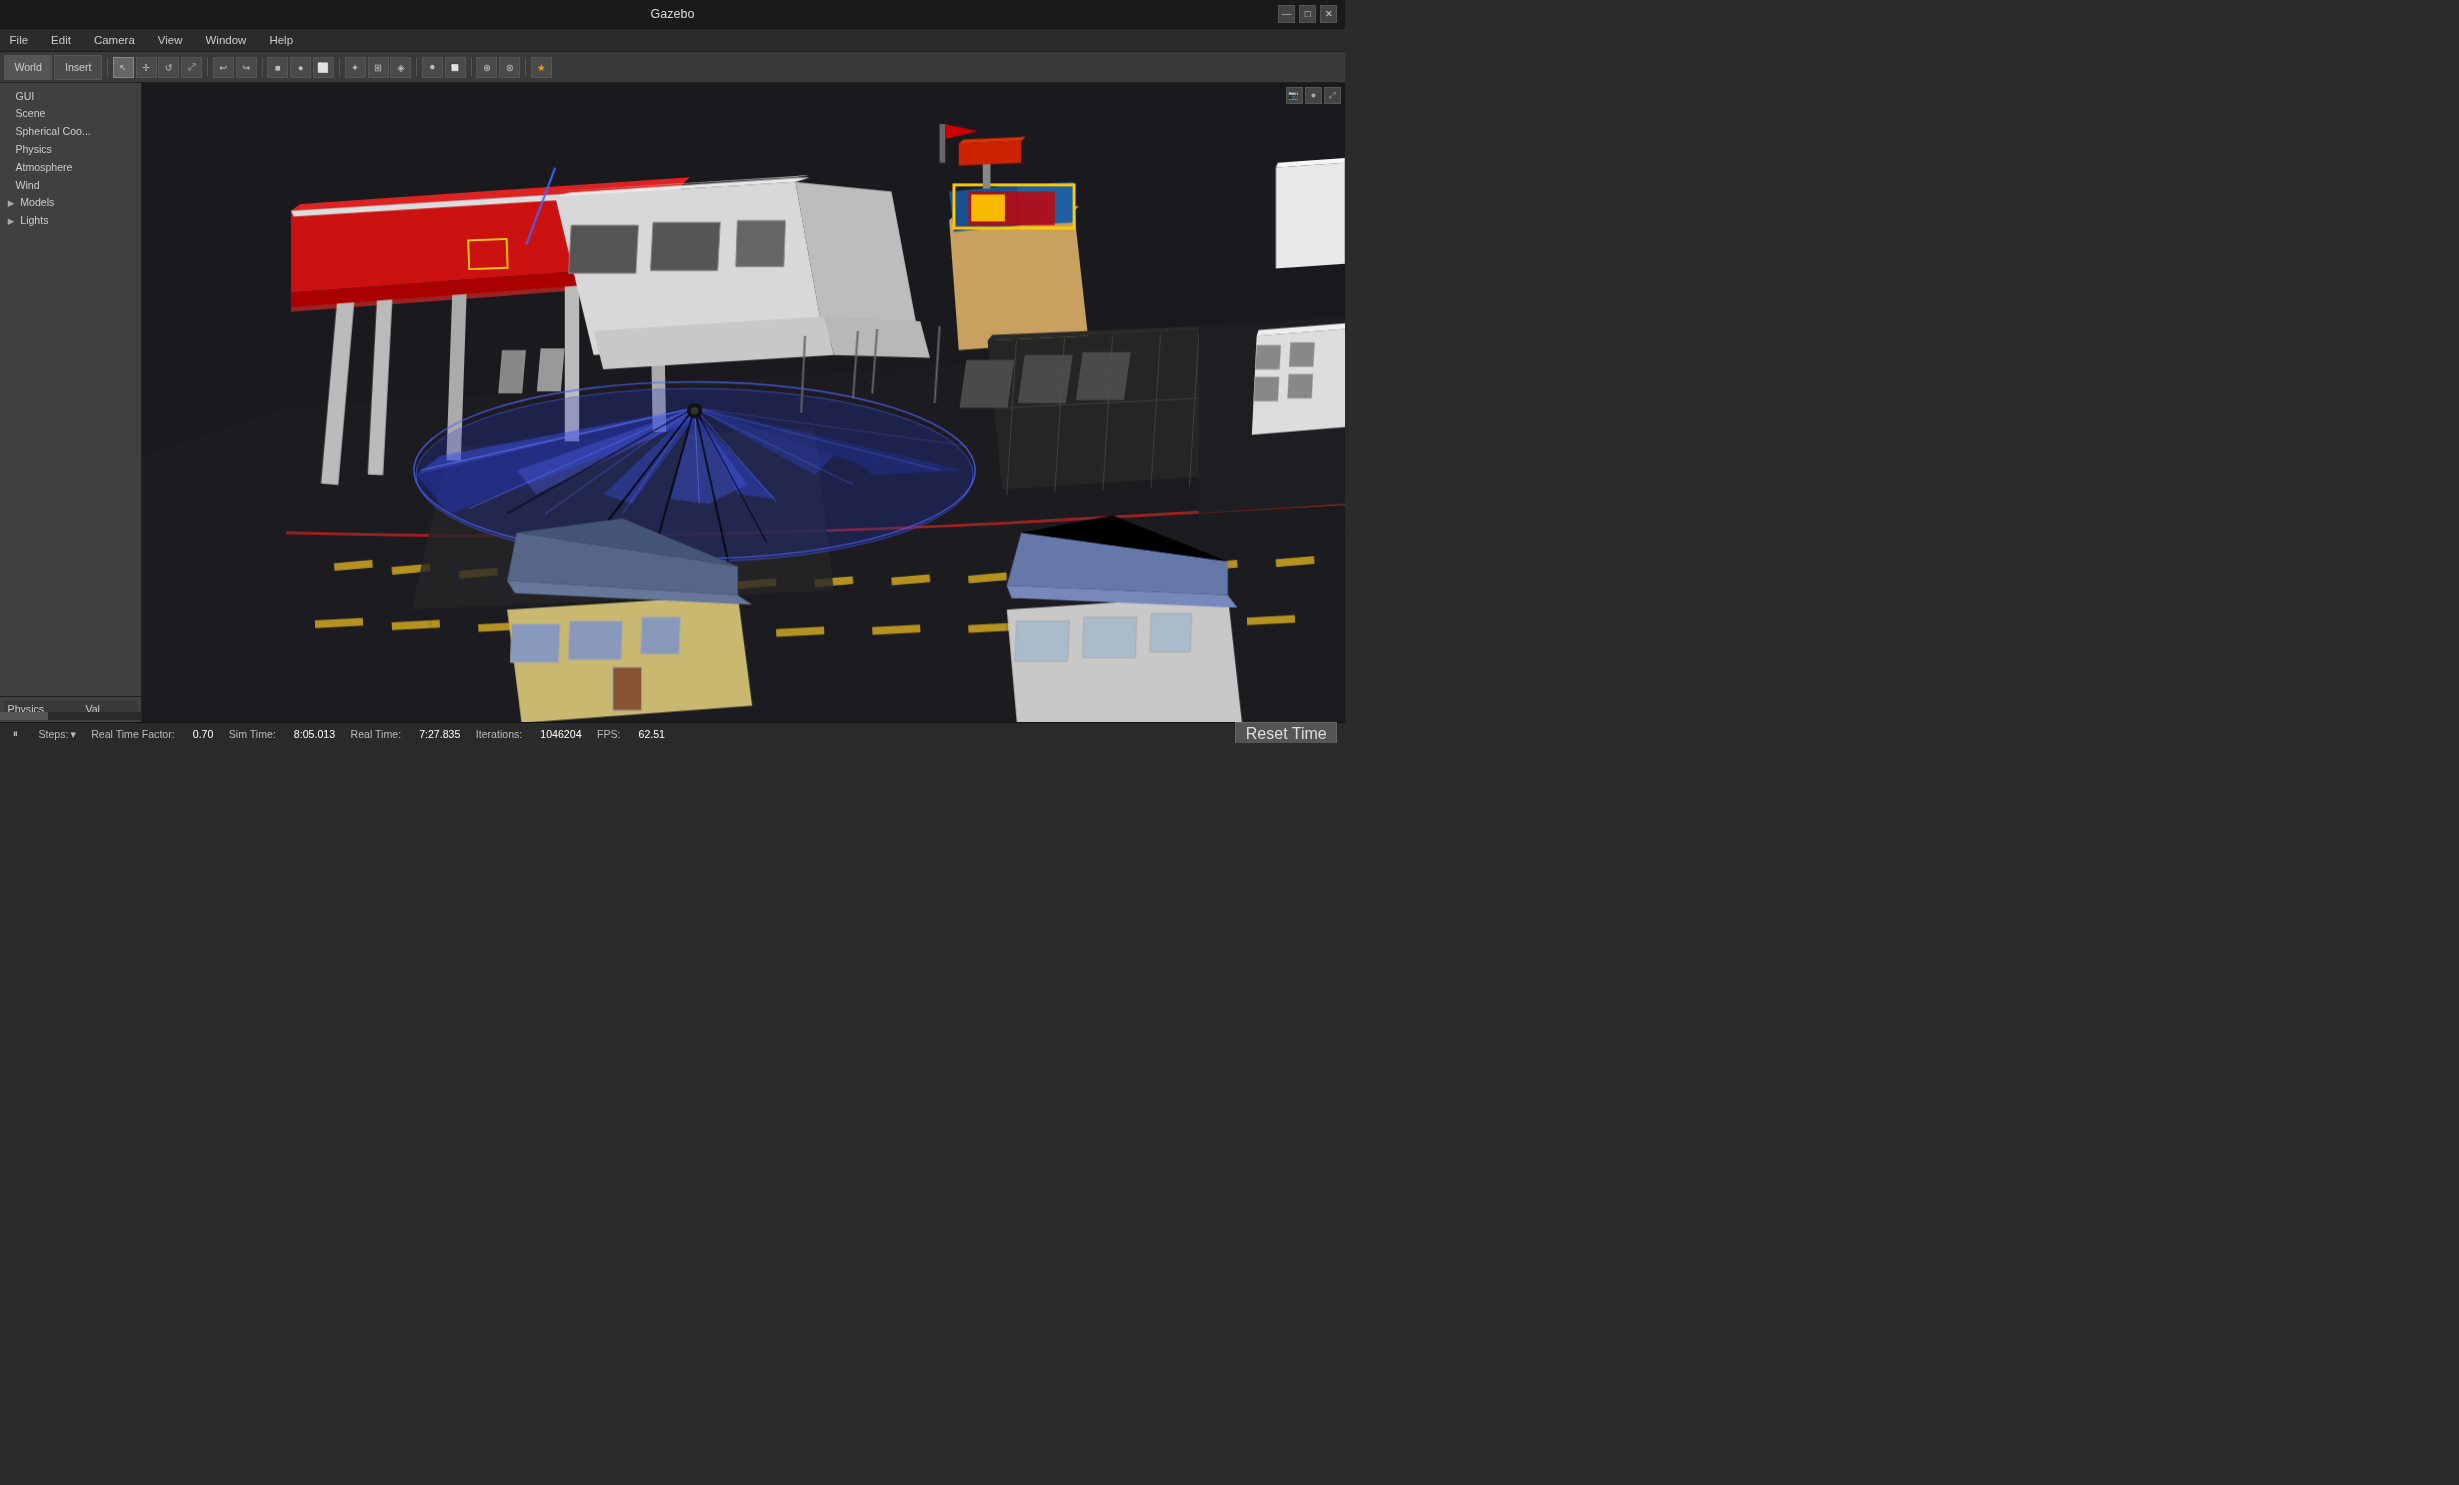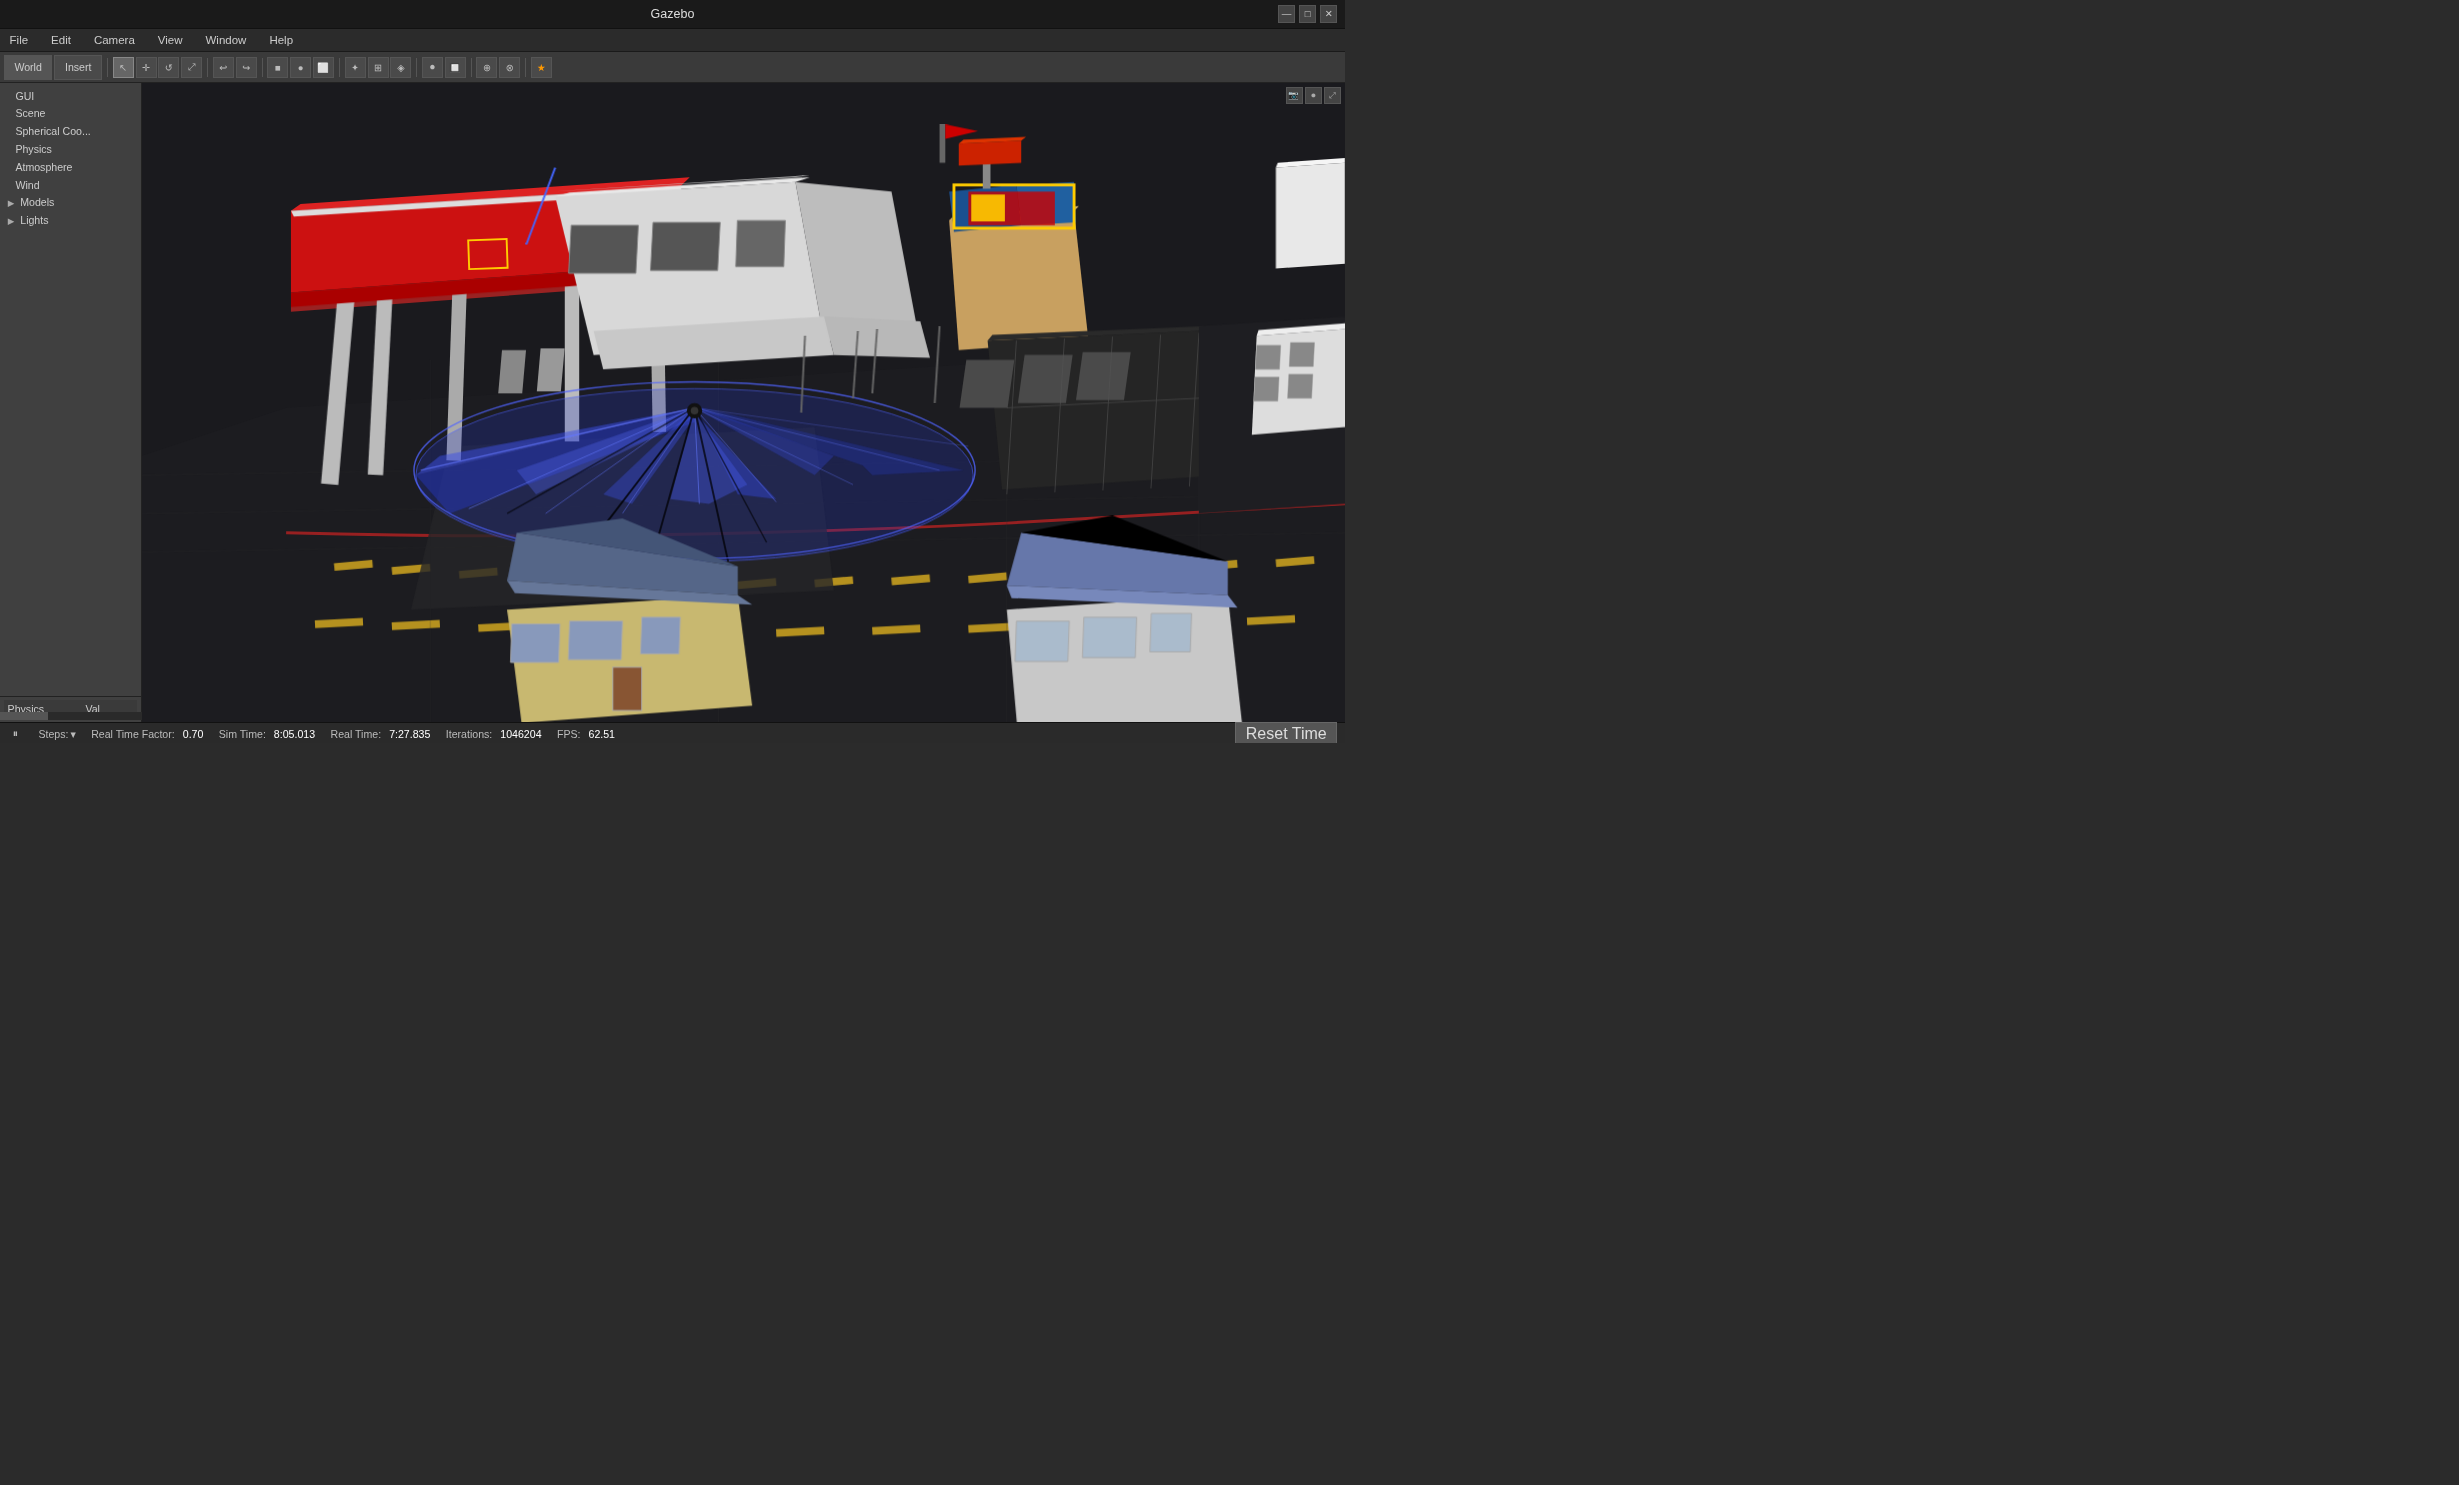--- a/index.html
+++ b/index.html
@@ -176,21 +176,21 @@
       display: flex;
       align-items: center;
       padding: 0 7.7px;
       gap: 15.4px;
       font-size: 10.6px;
       color: #bbb;
     }
     .status-item {
       display: flex;
       align-items: center;
-      gap: 8px;
+      gap: 18px;
     }
     .status-value { color: #fff; }
     .reset-btn {
       margin-left: auto;
       padding: 1.9px 9.6px;
       background: #555;
       border: 1px solid #666;
       color: #ddd;
       font-size: 16px;
       cursor: pointer;

